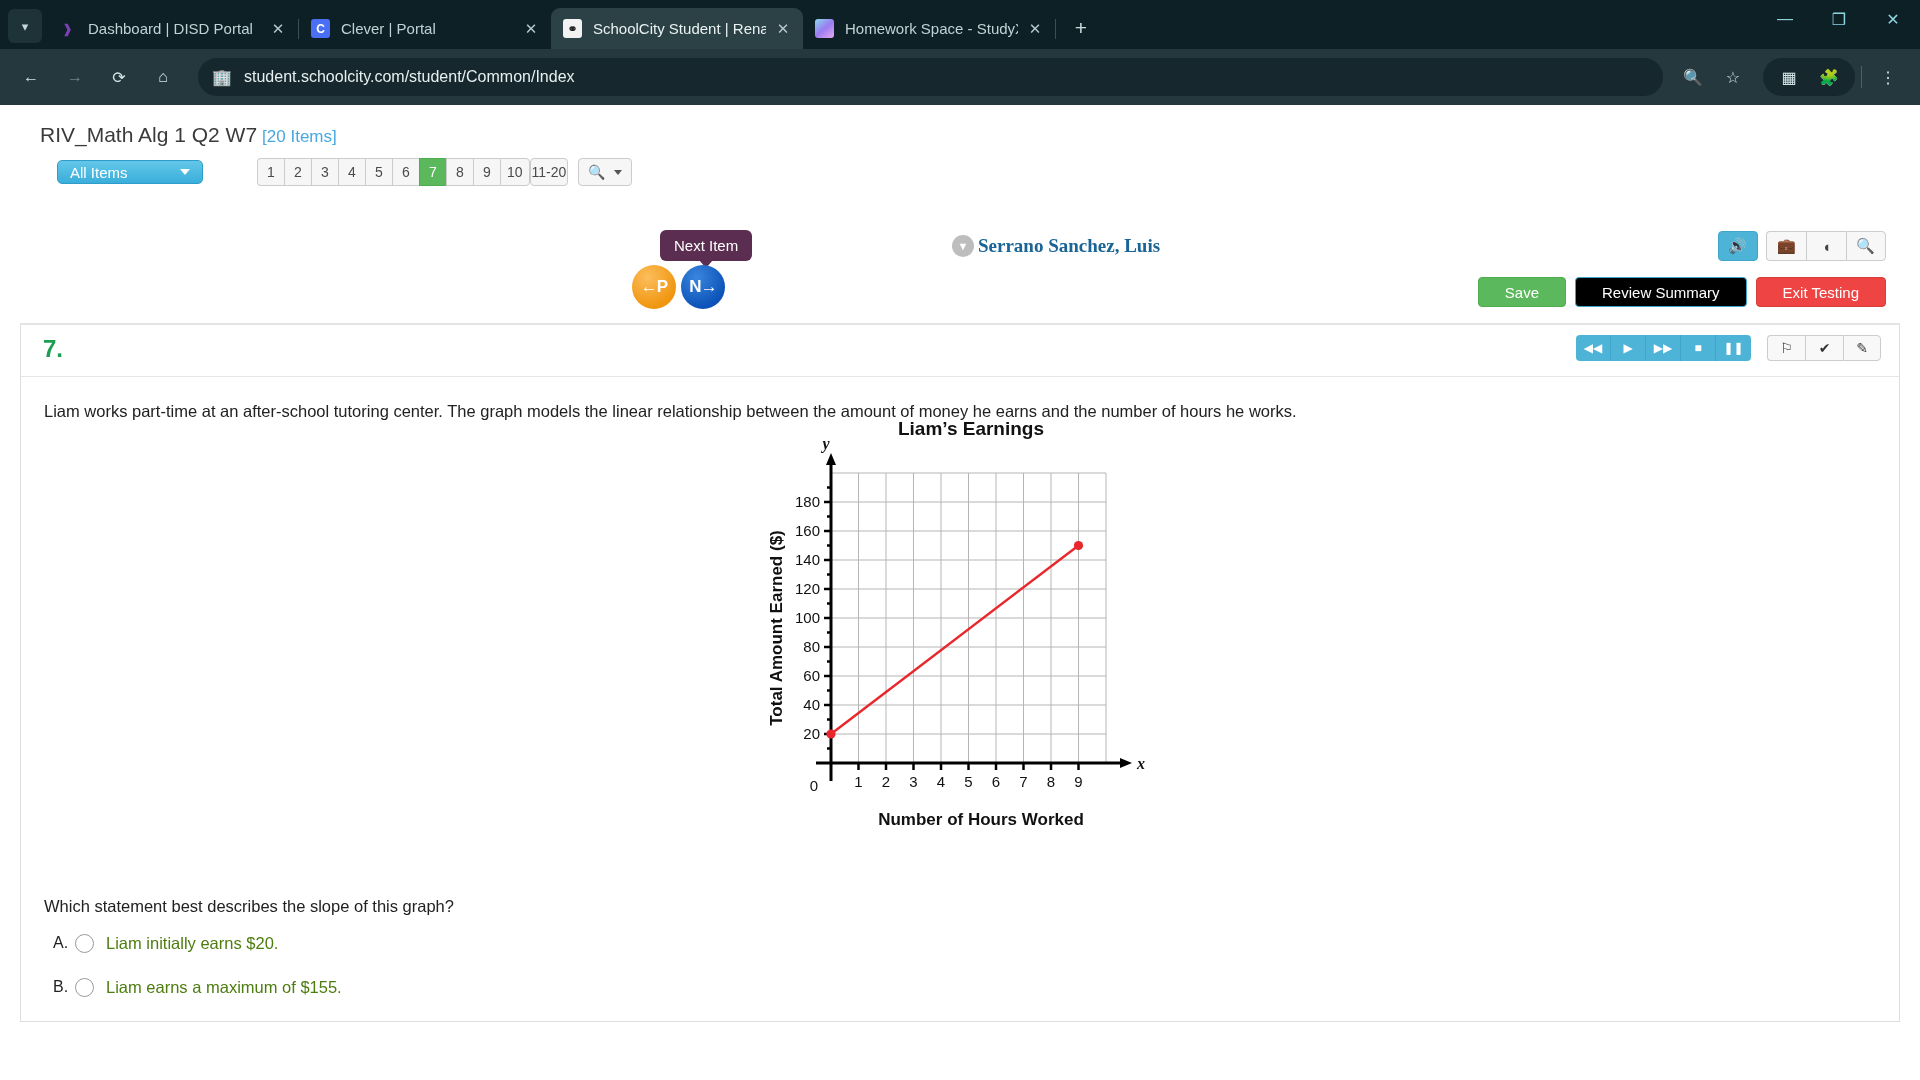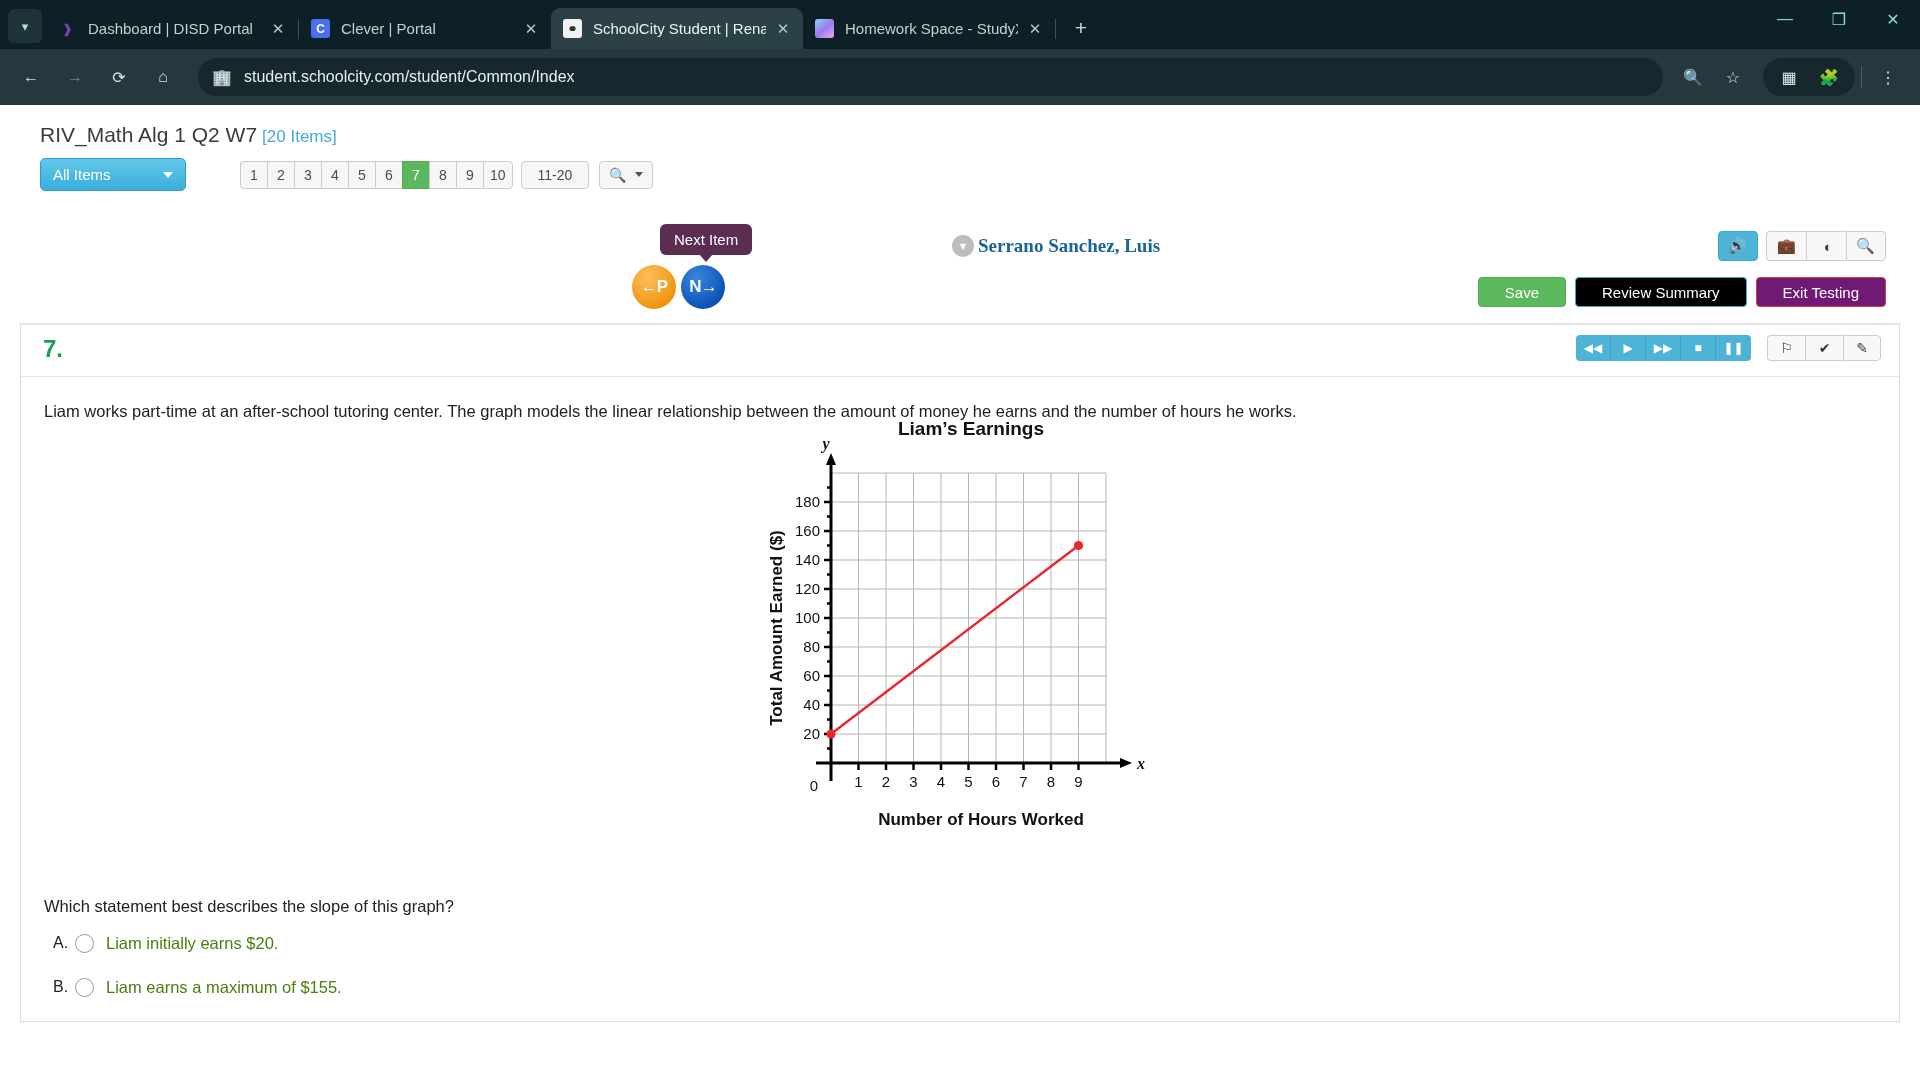--- a/index.html
+++ b/index.html
@@ -90,43 +90,43 @@
   .app { flex: 1 1 auto; background: #fff; position: relative; overflow: hidden; }
 
   .app-header { position: relative; height: 92px; }
   .assess-title {
     position: absolute; left: 40px; top: 18px; font-size: 21px; color: #3b3b3b;
   }
   .assess-count { color: #4aa8e0; font-size: 17px; margin-left: 5px; }
 
   .nav-row { position: absolute; left: 40px; top: 53px; display: flex; align-items: center; }
   .all-items {
-    width: 146px; height: 33px; border-radius: 5px;
+    width: 146px; height: 24px; border-radius: 5px;
     background: linear-gradient(180deg,#63c7e8 0%,#3aaedb 100%);
     border: 1px solid #2f9dc9; color: #fff; font-size: 15px;
-    display: flex; align-items: center; padding: 0 12px; position: relative;
+    display: flex; align-items: center; padding: 0 12px; position: relative; margin-left: 17px;
   }
   .all-items .caret {
     position: absolute; right: 12px; width: 0; height: 0;
     border-left: 5px solid transparent; border-right: 5px solid transparent;
     border-top: 6px solid #fff;
   }
   .pager { display: flex; margin-left: 54px; }
   .pg {
     min-width: 27px; height: 28px; border: 1px solid #ccc; border-right: none;
     background: #f6f6f6; color: #4b4b4b; font-size: 14px;
     display: flex; align-items: center; justify-content: center; padding: 0 6px;
   }
   .pg:first-child { border-radius: 4px 0 0 4px; }
   .pg:last-child { border-radius: 0 4px 4px 0; border-right: 1px solid #ccc; }
   .pg.current { background: #5cb85c; color: #fff; border-color: #4cae4c; }
   .pg-range {
     height: 28px; border: 1px solid #ccc; background: #f6f6f6; border-radius: 4px;
     color: #4b4b4b; font-size: 14px; display: flex; align-items: center;
-    padding: 0 16px; margin-left: 8px;
+    padding: 0 1px; margin-left: 0;
   }
   .pg-search {
     height: 28px; border: 1px solid #ccc; background: #f6f6f6; border-radius: 4px;
     color: #4b4b4b; font-size: 14px; display: flex; align-items: center;
     padding: 0 9px; margin-left: 10px; gap: 8px;
   }
   .pg-search .caret {
     width: 0; height: 0; border-left: 4px solid transparent;
     border-right: 4px solid transparent; border-top: 5px solid #555;
   }
@@ -134,21 +134,21 @@
   .pn-wrap { position: absolute; left: 632px; top: 160px; display: flex; gap: 5px; }
   .circ-btn {
     width: 44px; height: 44px; border-radius: 50%; color: #fff; font-weight: bold;
     font-size: 17px; display: flex; align-items: center; justify-content: center;
     letter-spacing: -1px;
   }
   .circ-p { background: radial-gradient(circle at 36% 28%, #fcbe5c, #f0950f 72%); }
   .circ-n { background: radial-gradient(circle at 36% 28%, #3a86dd, #0c52b8 72%); }
 
   .tooltip {
-    position: absolute; left: 660px; top: 119px; background: #5b2d50; color: #fff;
+    position: absolute; left: 660px; top: 125px; background: #5b2d50; color: #fff;
     font-size: 15px; padding: 7px 14px; border-radius: 6px; white-space: nowrap; text-align: center;
   }
   .tooltip:after {
     content: ""; position: absolute; left: 50%; bottom: -7px; transform: translateX(-50%);
     border-left: 7px solid transparent; border-right: 7px solid transparent;
     border-top: 8px solid #5b2d50;
   }
 
   .student {
     position: absolute; left: 952px; top: 130px; display: flex; align-items: center; gap: 4px;
@@ -172,21 +172,21 @@
   .ti:nth-child(2) { border-radius: 4px 0 0 4px; }
   .ti:last-child { border-radius: 0 4px 4px 0; border-right: 1px solid #ccc; }
 
   .act-btns { position: absolute; right: 34px; top: 172px; display: flex; gap: 9px; }
   .btn {
     height: 30px; border-radius: 4px; color: #fff; font-size: 15px;
     display: flex; align-items: center; padding: 0 26px; border: 1px solid transparent;
   }
   .btn-save { background: #5cb85c; border-color: #4cae4c; }
   .btn-review { background: #000000; border-color: #3fa6cb; }
-  .btn-exit { background: #701a75; border-color: #d43f3a; }
+  .btn-exit { background: #ef4444; border-color: #d43f3a; }
 
   
   .card {
     position: absolute; left: 20px; right: 20px; top: 218px; bottom: 58px;
     border: 1px solid #ddd; border-top: 2px solid #e4e4e4; background: #fff;
     overflow: hidden;
   }
   .qnum-bar {
     height: 52px; border-bottom: 1px solid #e7e7e7; position: relative;
   }

